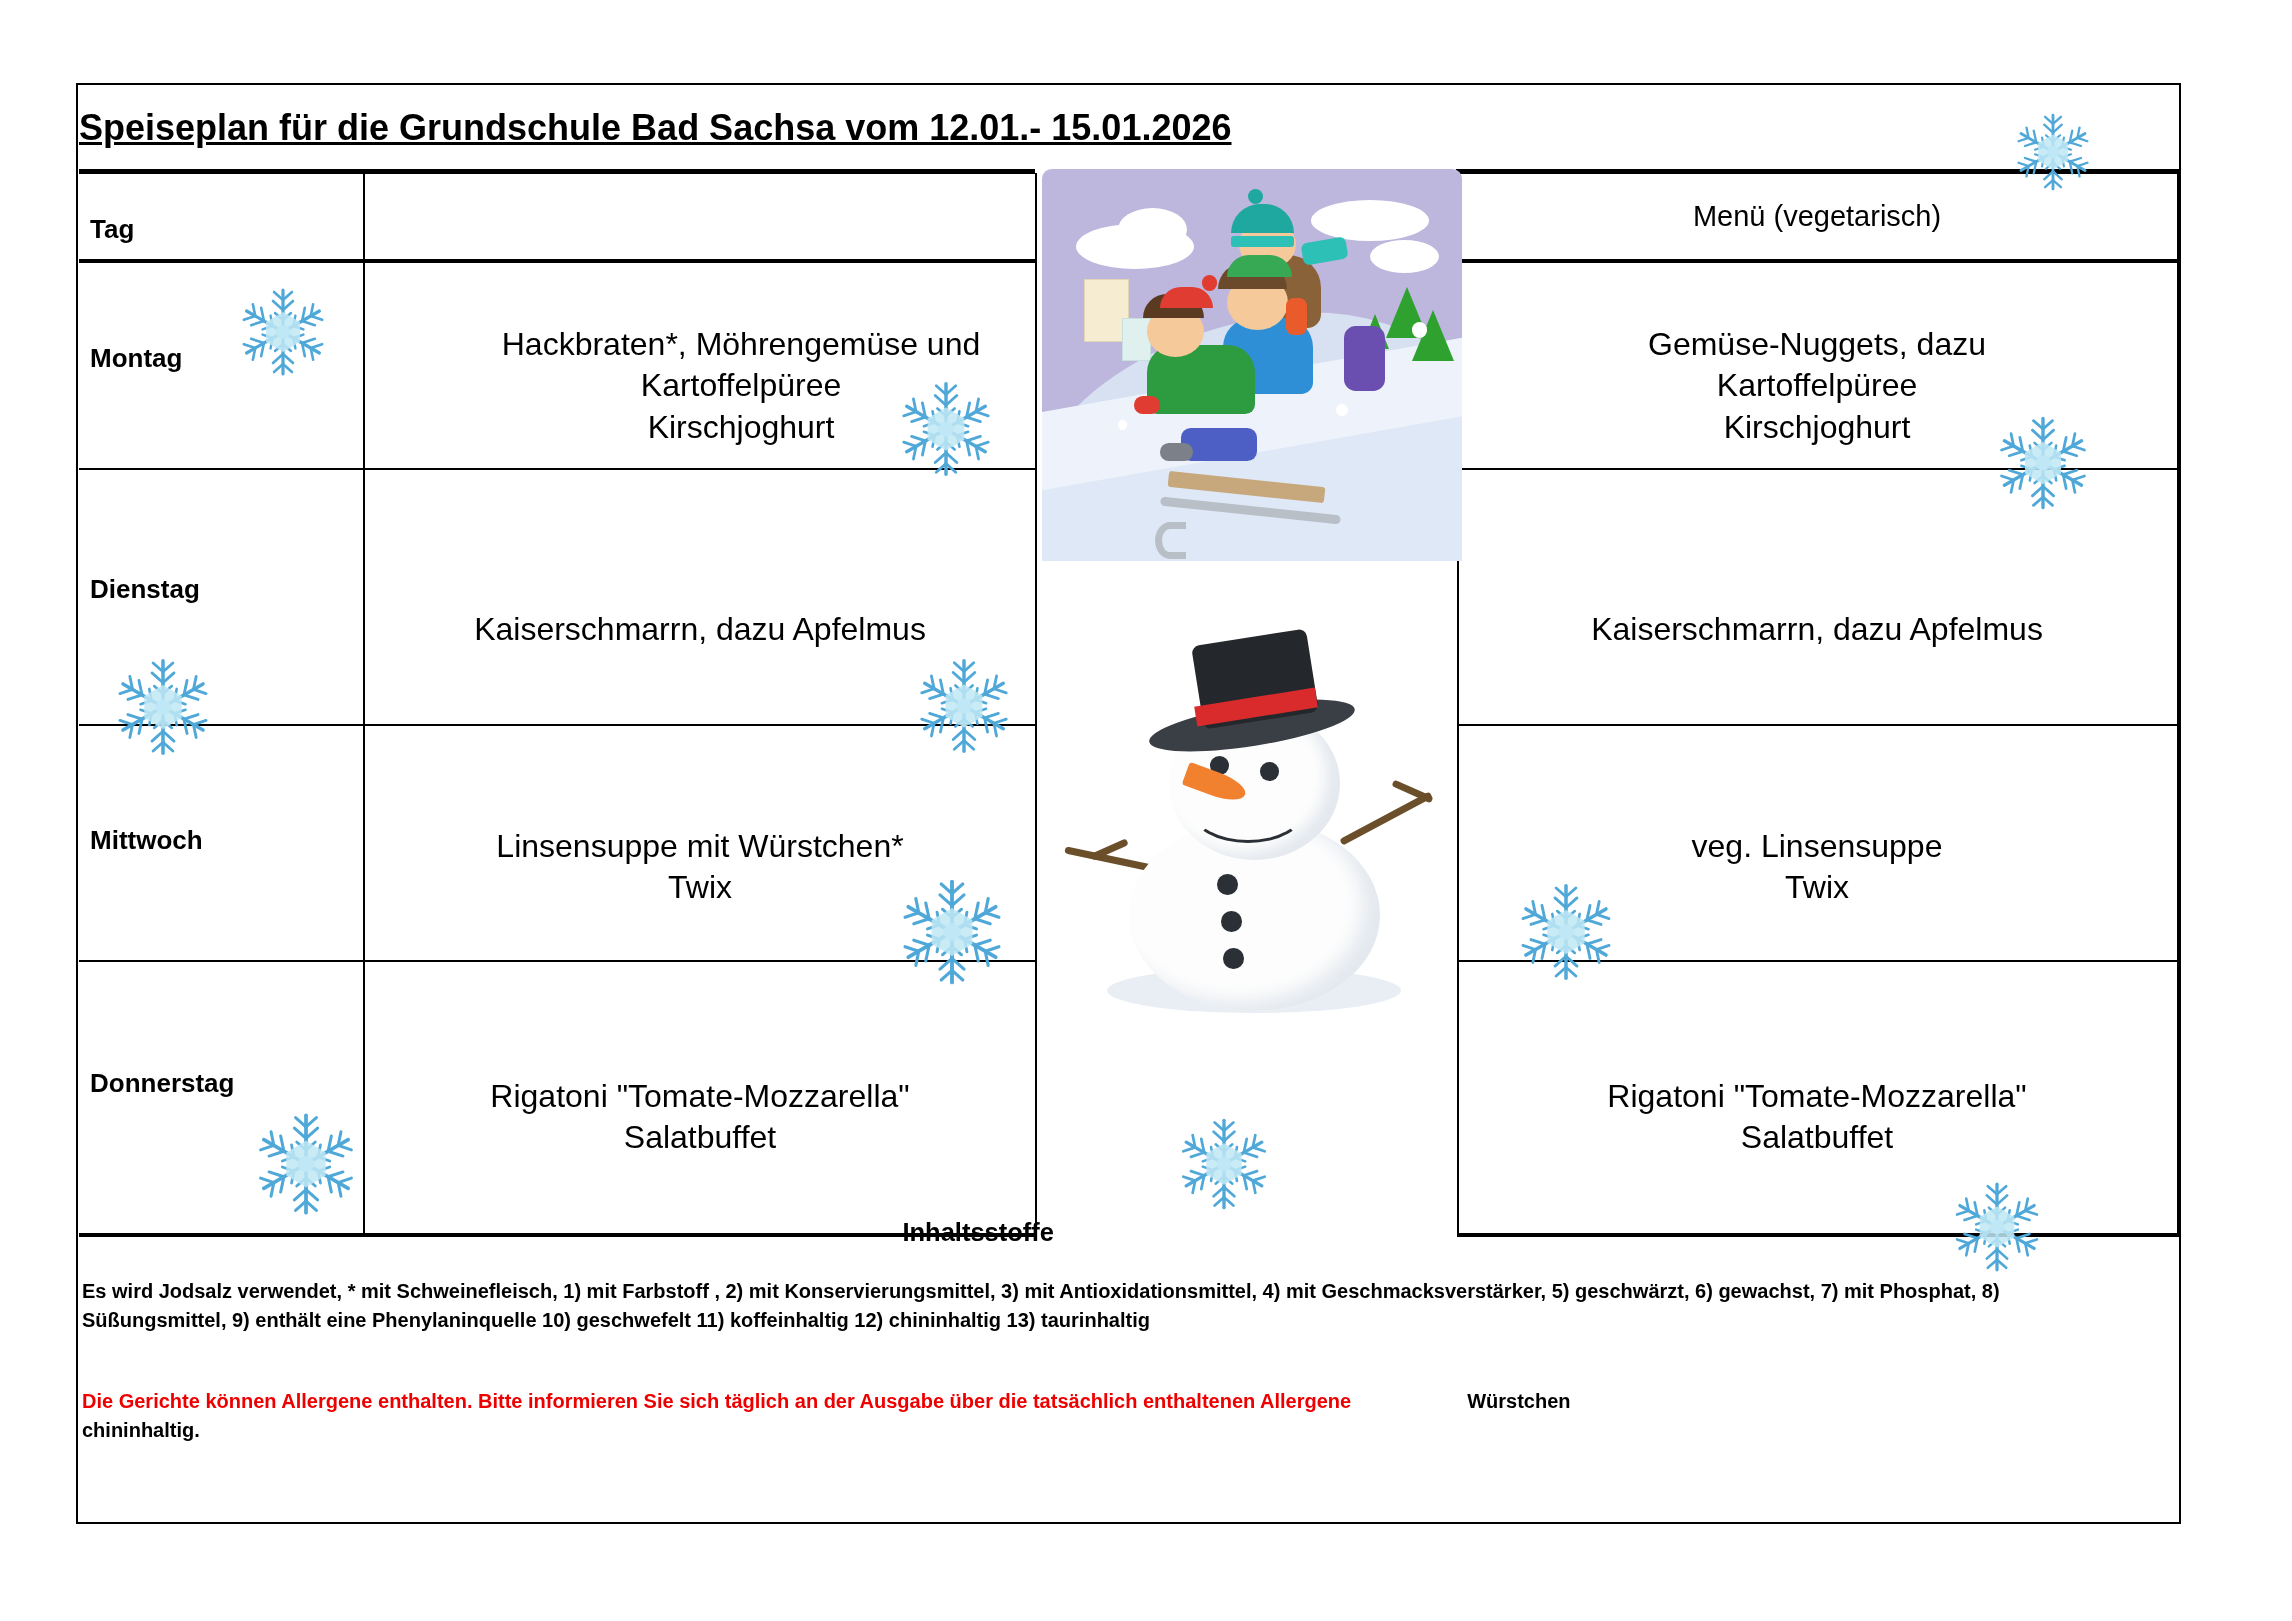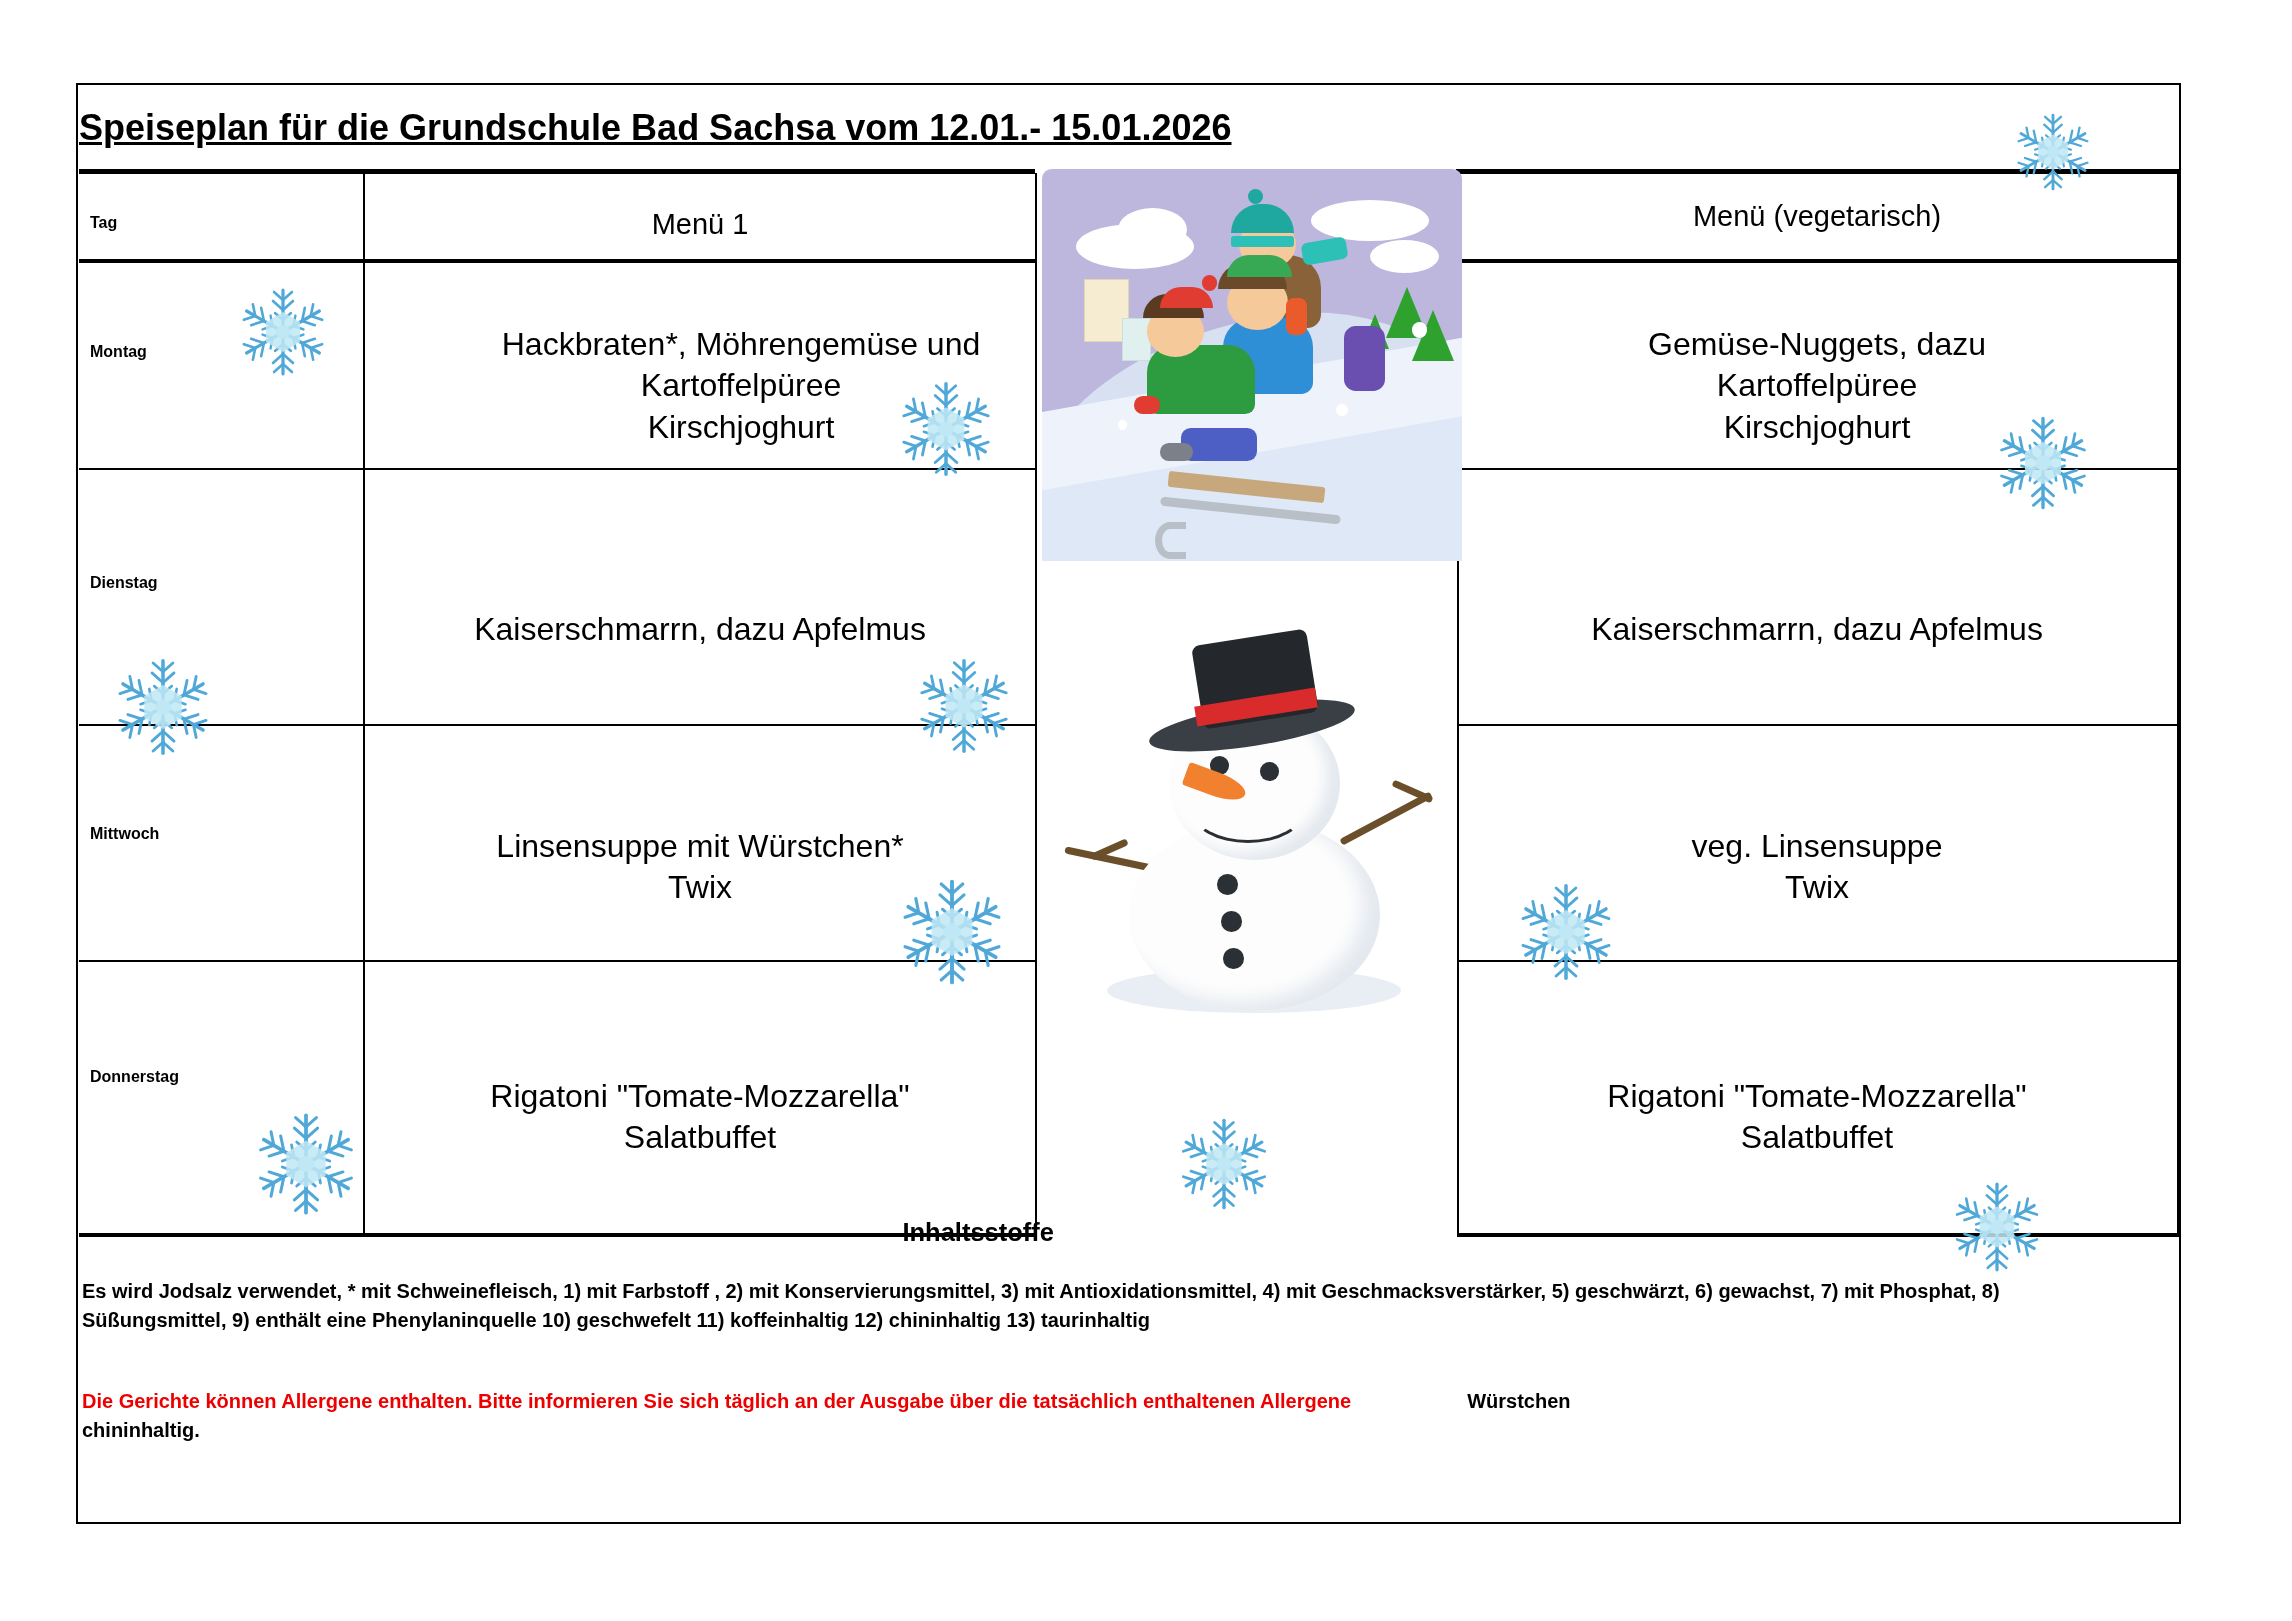--- a/index.html
+++ b/index.html
@@ -29,21 +29,21 @@
   .rule-title-right{position:absolute;left:1456px;top:169px;width:723px;height:4.9px;background:#000;}
 
   
   .vline{position:absolute;background:#000;width:2px;}
   .hline{position:absolute;background:#000;height:2px;}
   .hline-thick{position:absolute;background:#000;height:3.9px;}
 
   
   .cell{position:absolute;box-sizing:border-box;}
   .day-label{
-    font-size:16px;font-weight:bold;color:#000;
+    font-size:26px;font-weight:bold;color:#000;
   }
   .hdr{
     font-size:29px;font-weight:normal;color:#000;text-align:center;white-space:nowrap;
   }
   .menu-text{
     font-size:32px;line-height:1.30;color:#000;text-align:center;
   }
 
   
   .inhalt{
@@ -128,23 +128,20 @@
 
   <div class="hline-thick" style="left:1457px;top:259px;width:722px;"></div>
   <div class="hline" style="left:1457px;top:468px;width:722px;"></div>
   <div class="hline" style="left:1457px;top:724px;width:722px;"></div>
   <div class="hline" style="left:1457px;top:960px;width:722px;"></div>
   <div class="hline-thick" style="left:1457px;top:1233px;width:722px;"></div>
 
   <div class="cell day-label" style="left:90px;top:214px;">
     <span>Tag</span>
   </div>
-  <div class="cell hdr" style="left:365px;top:208px;width:670px;">
-    <span>Menü 1</span>
-  </div>
   <div class="cell hdr" style="left:1458px;top:200px;width:718px;">
     <span>Menü  (vegetarisch)</span>
   </div>
 
   <div class="cell day-label" style="left:90px;top:343px;">
     <span>Montag</span>
   </div>
   <div class="cell menu-text" style="left:365px;top:282px;width:752px;white-space:pre-line;">
     <span>Hackbraten*, Möhrengemüse und
 Kartoffelpüree

